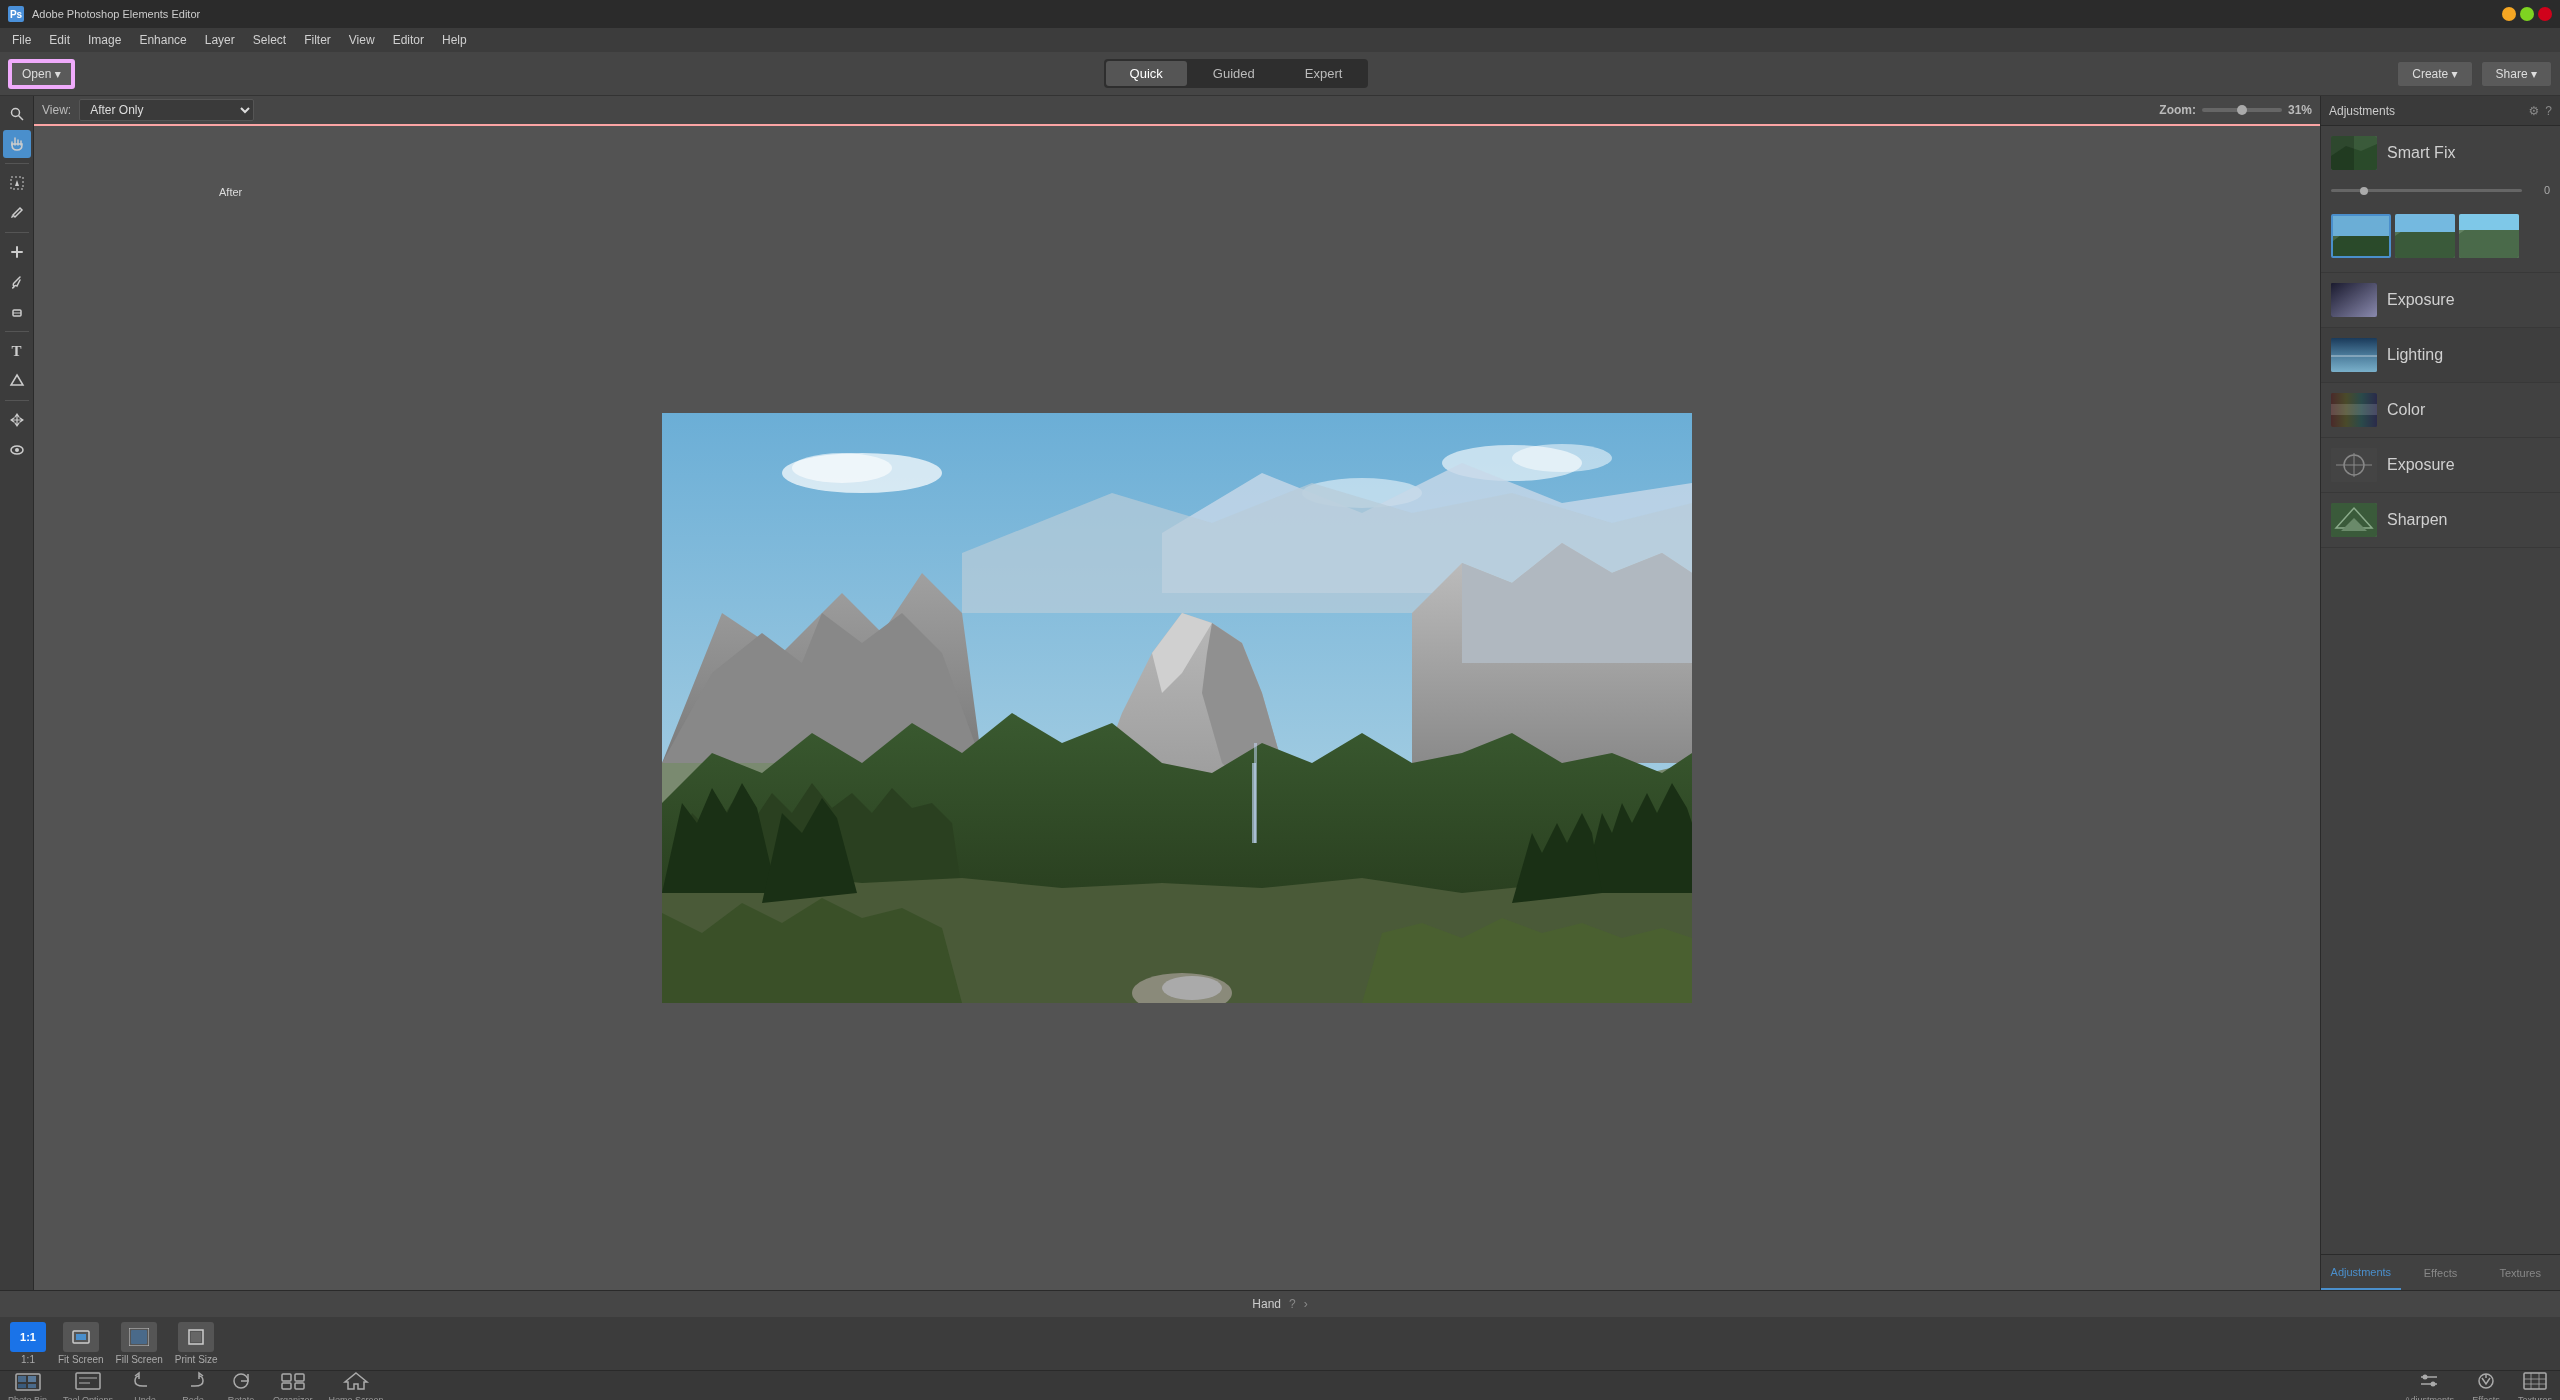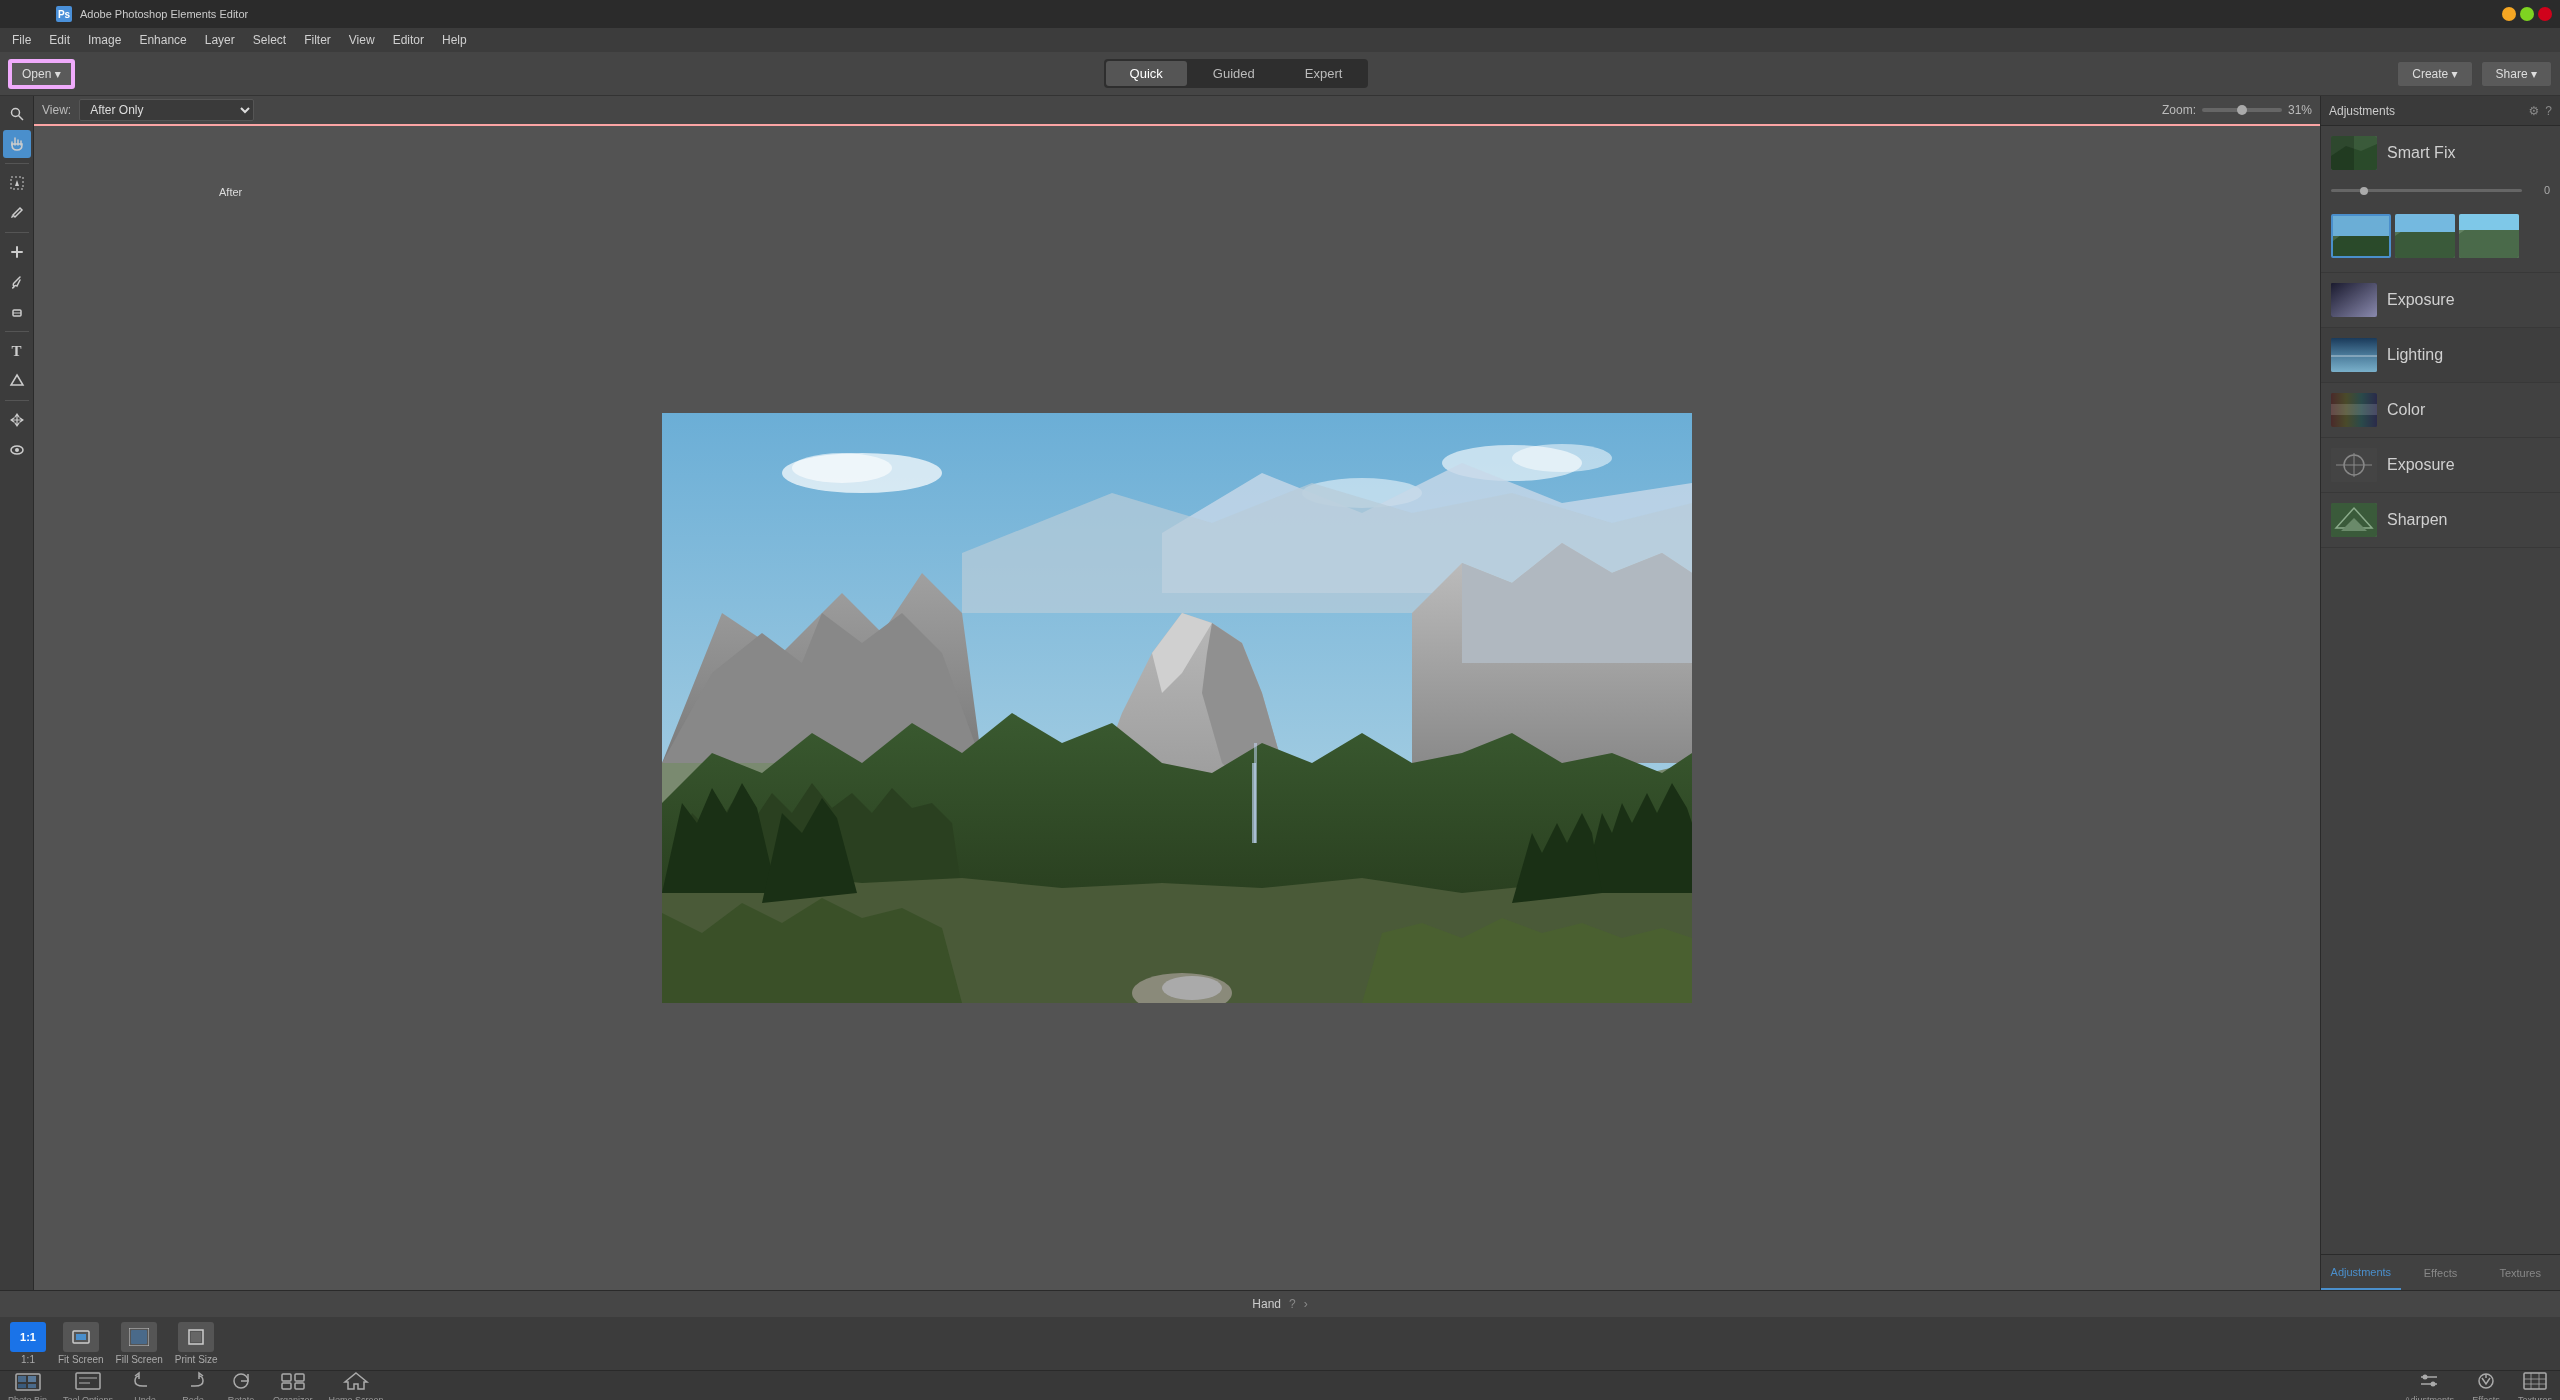--- a/index.html
+++ b/index.html
@@ -21,21 +21,20 @@
       background: #2b2b2b;
       display: flex;
       align-items: center;
       justify-content: space-between;
       padding: 0 8px;
     }
     #title-bar .title-left {
       display: flex;
       align-items: center;
       gap: 8px;
-      margin-left: 48px;
     }
     #title-bar .app-icon {
       width: 16px;
       height: 16px;
       background: #4a90d9;
       border-radius: 2px;
       display: flex;
       align-items: center;
       justify-content: center;
       font-size: 10px;
@@ -201,20 +200,21 @@
       padding: 2px 6px;
       border-radius: 2px;
       font-size: 12px;
       cursor: pointer;
     }
     .zoom-control {
       display: flex;
       align-items: center;
       gap: 6px;
       margin-left: auto;
+      font-weight: bold;
     }
     .zoom-label { color: #bbb; font-size: 12px; }
     .zoom-slider {
       width: 80px;
       height: 4px;
       background: #666;
       border-radius: 2px;
       position: relative;
     }
     .zoom-thumb {

